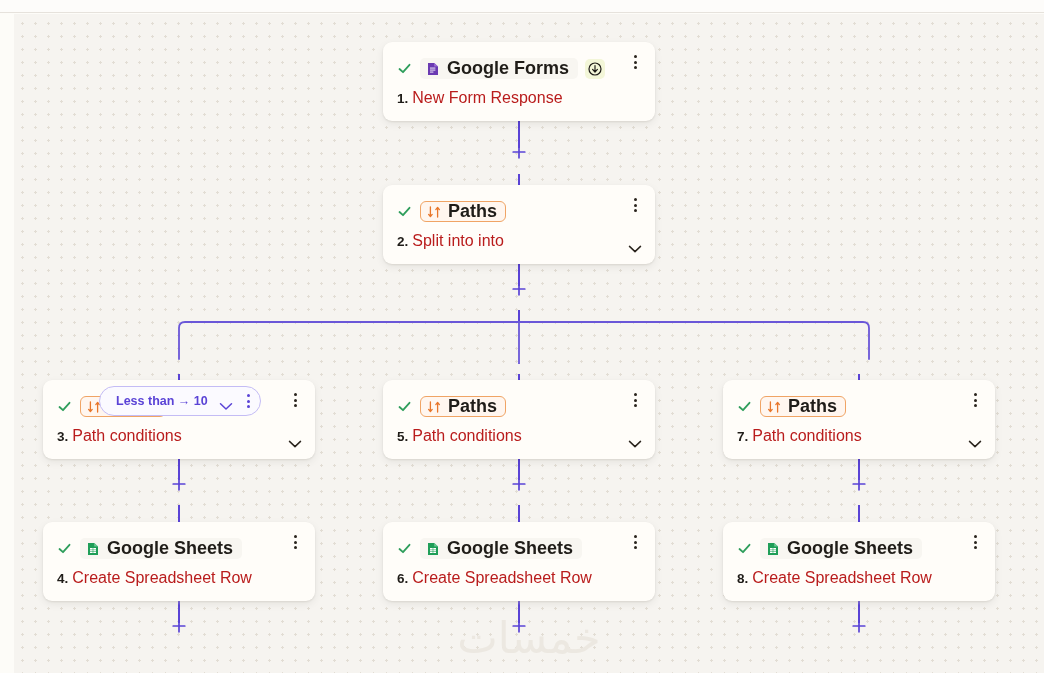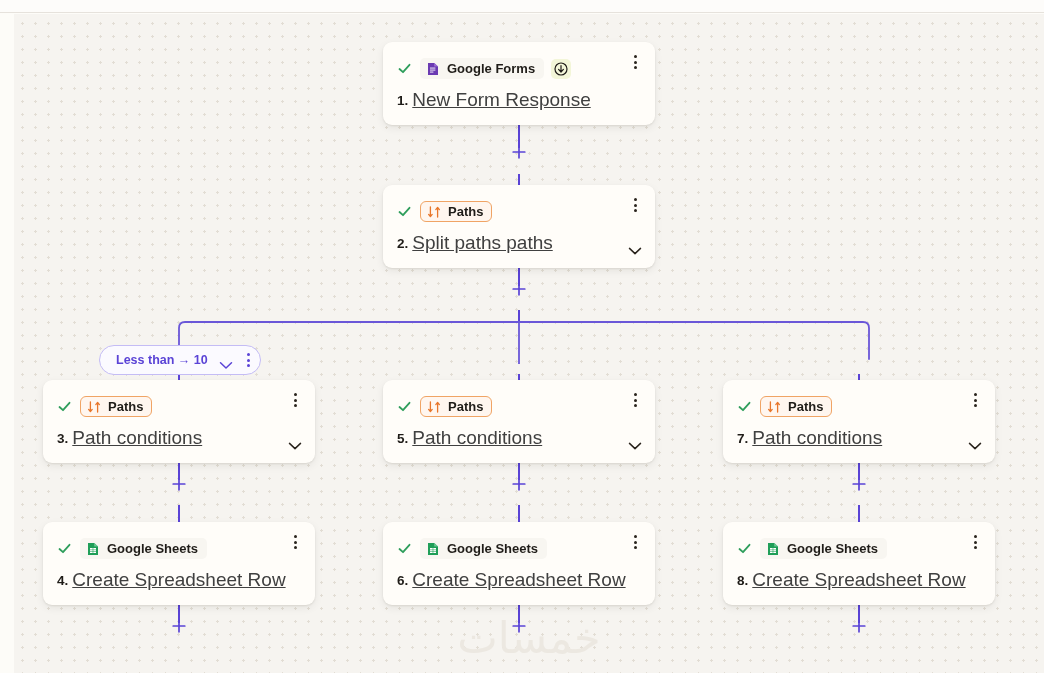--- a/index.html
+++ b/index.html
@@ -131,21 +131,21 @@
     height: 21px;
     box-sizing: border-box;
   }
   .app-chip.paths-chip {
     background: #fff6ef;
     border: 1px solid #f0a465;
     border-radius: 6px;
     padding: 2px 8px 2px 6px;
   }
   .chip-label {
-    font-size: 13px;
+    font-size: 18px;
     font-weight: bold;
     color: #1f1c18;
     white-space: nowrap;
   }
   .chip-icon { width: 14px; height: 14px; flex: 0 0 auto; display:block; }
   .trigger-badge {
     margin-left: 7px;
     width: 20px; height: 20px;
     border-radius: 5px;
     background: #f3f6d8;
@@ -179,23 +179,22 @@
     padding: 7px 14px 14px 14px;
     position: relative;
   }
   .step-num {
     font-size: 13.5px;
     font-weight: bold;
     color: #1f1c18;
     margin-right: 4px;
   }
   .step-title {
-    font-size: 19px;
-    color: #404040;
-    text-decoration: underline;
+    font-size: 16px;
+    color: #b91c1c;
   }
   .chev-down {
     position: absolute;
     right: 13px;
     top: 50%;
     transform: translateY(-60%);
     width: 14px; height: 9px;
   }
 
   
@@ -204,20 +203,21 @@
     height: 30px;
     background: #fbfaff;
     border: 1.5px solid #c4bcf5;
     border-radius: 16px;
     display: flex;
     align-items: center;
     box-sizing: border-box;
     padding: 0 6px 0 16px;
     z-index: 3;
     cursor: pointer;
+    margin-top: 41px;
   }
   .pill-label {
     font-size: 12.5px;
     font-weight: bold;
     color: #5a43d6;
     white-space: nowrap;
   }
   .pill-chev {
     margin-left: auto;
     width: 14px; height: 9px;
@@ -400,21 +400,21 @@
           <span class="chip-label">Paths</span>
         </span>
         <span class="kebab">
           <i></i>
             <i></i>
             <i></i>
         </span>
       </div>
       <div class="node-row2">
         <span class="step-num">2.</span>
-        <span class="step-title">Split paths paths</span>
+        <span class="step-title">Split into into</span>
         <span class="chev-down">
           <svg width="14" height="9" viewBox="0 0 14 9" aria-hidden="true">
             <path d="M1.5 1.8 L7 7 L12.5 1.8" fill="none" stroke="#2a241d" stroke-width="1.5" stroke-linecap="round" stroke-linejoin="round"></path>
           </svg>
         </span>
       </div>
     </div>
 
     <div class="pill" style="left:85px; top:331px; width:162px;">
       <span class="pill-label">Less than → 10</span>

